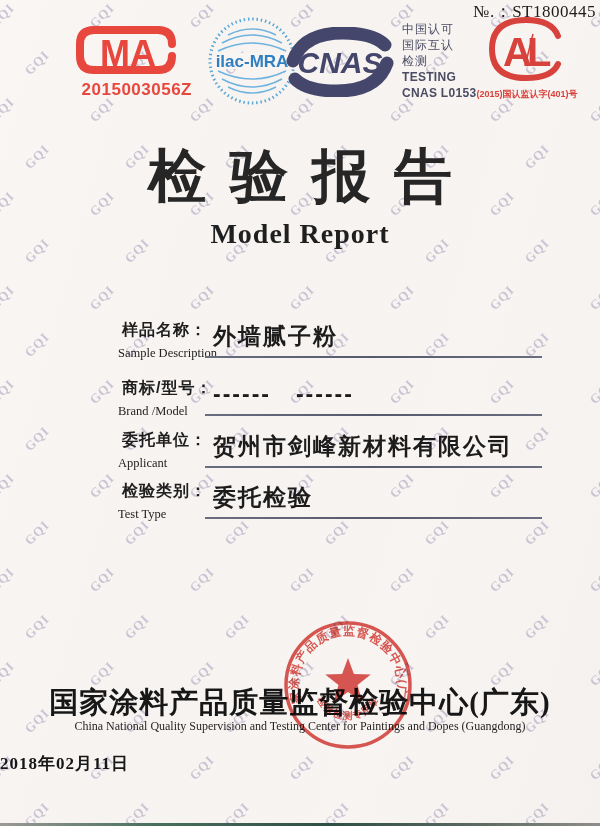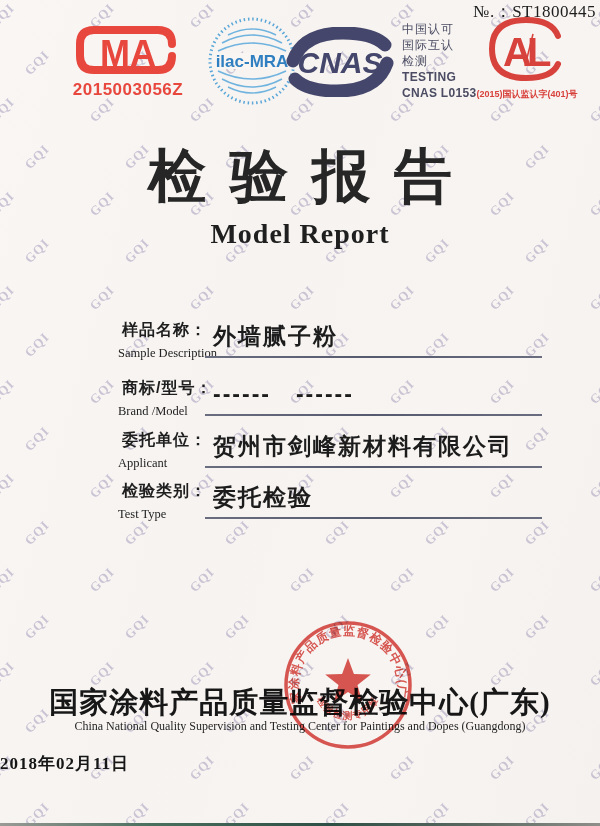--- a/index.html
+++ b/index.html
@@ -24,21 +24,21 @@
   
   .report-no{
     position:absolute; top:0; right:4px; z-index:2;
     font-family:"Liberation Serif", serif; font-size:17px; color:#1d1d1d;
     letter-spacing:0.5px;
   }
   .logo{ position:absolute; z-index:2; }
   #cma-svg{ left:72px; top:22px; }
   .cma-cert{
     position:absolute; left:64px; top:80px; width:128px; z-index:2;
-    text-align:center; color:#e8473e; font-weight:bold; font-size:17px; letter-spacing:0.5px;
+    text-align:right; color:#e8473e; font-weight:bold; font-size:17px; letter-spacing:0.5px;
   }
   #ilac-svg{ left:206px; top:15px; }
   #cnas-svg{ left:285px; top:27px; }
   .cnas-text{
     position:absolute; left:402px; top:21px; z-index:2;
     font-size:12px; line-height:16px; color:#4b4c63; letter-spacing:1px;
   }
   .cnas-text .en{ letter-spacing:0.3px;font-weight:bold; }
   #cal-svg{ left:486px; top:16px; }
   .cal-cert{

